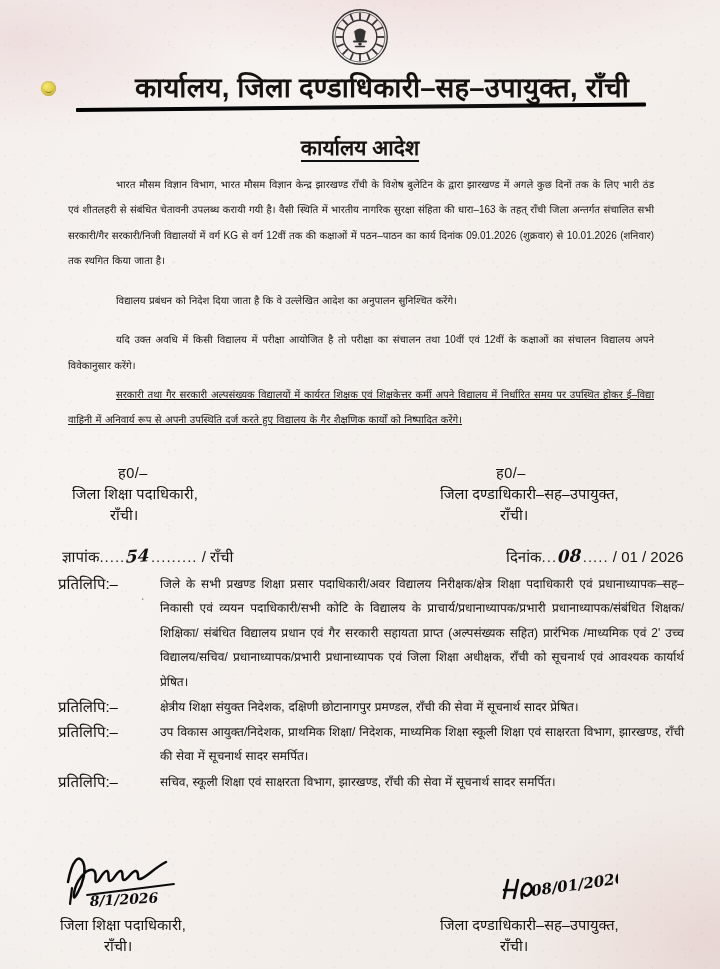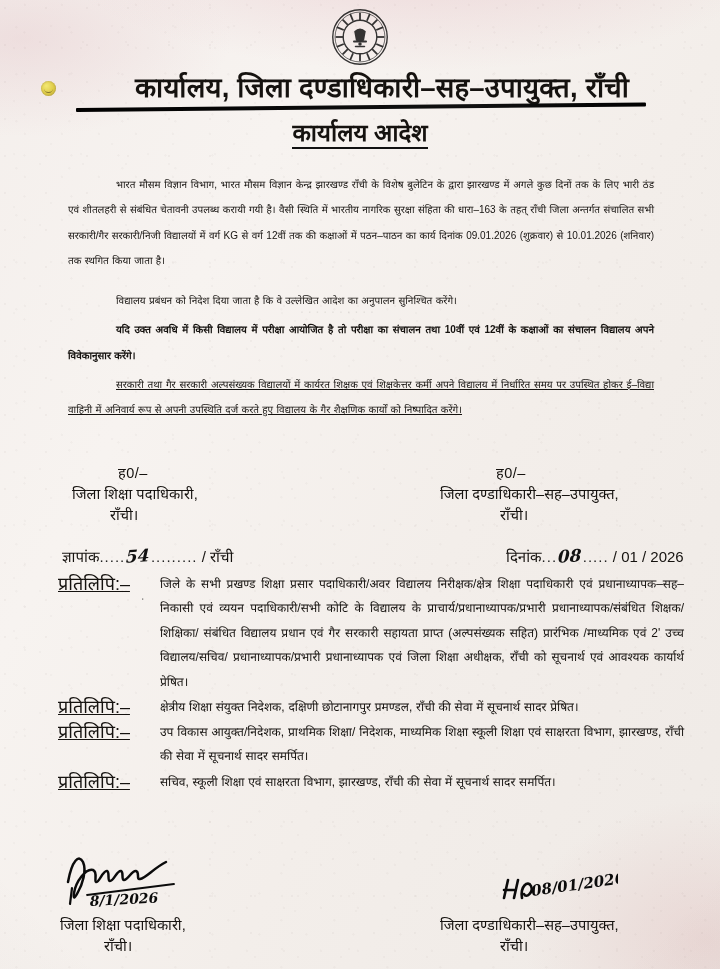--- a/index.html
+++ b/index.html
@@ -78,23 +78,23 @@
     position: absolute;
     left: 76px; top: 108px; width: 570px; height: 4px;
     background: linear-gradient(90deg, #000 0%, #111 70%, #000 100%);
     transform: rotate(-0.55deg);
     transform-origin: left center;
     border-radius: 1px;
     z-index: 4;
   }
 
   #order-title {
-    position: absolute; left: 0; right: 0; top: 115px;
+    position: absolute; left: 0; right: 0; top: 133px;
     text-align: center;
-    font-size: 24px;
+    font-size: 21px;
     font-weight: 700;
     z-index: 4;
   }
   #order-title span {
     border-bottom: 2.2px solid #111;
     padding-bottom: 1px;
   }
 
   
   #body {
@@ -105,21 +105,21 @@
   .para {
     font-size: 10px;
     line-height: 25.3px;
     text-align: justify;
     text-align-last: left;
     text-indent: 48px;
     margin: 0 0 2px 0;
     word-spacing: .6px;
   }
   .para.p2 { margin-top: 15px; }
-  .para.p3 { margin-top: 4px; font-weight: bold; }
+  .para.p3 { margin-top: 14px; }
   .para.p4 { margin-top: 4px; text-decoration: underline; }
 
   
   .sigblk { position: absolute; z-index: 4; font-size: 14.6px; line-height: 21px; }
   #sig-left-1  { left: 72px;  top: 463px; width: 250px; }
   #sig-right-1 { left: 440px; top: 463px; width: 250px; }
   .sig-ho { font-size: 14.5px; letter-spacing: .5px; }
   #sig-left-1 .sig-ho  { padding-left: 46px; }
   #sig-right-1 .sig-ho { padding-left: 56px; }
   .sig-name { white-space: nowrap; }
@@ -151,24 +151,23 @@
   #copies {
     position: absolute; left: 58px; top: 572px; width: 626px; z-index: 4;
   }
   .copy-row {
     display: flex;
     align-items: flex-start;
     margin-bottom: 1px;
   }
   .copy-label {
     flex: 0 0 102px;
-    font-size: 18px;
+    font-size: 15px;
     line-height: 24.2px;
     white-space: nowrap;
-    text-decoration: underline;
   }
   .copy-text {
     flex: 1 1 auto;
     font-size: 12px;
     line-height: 24.2px;
     text-align: justify;
     text-align-last: left;
     word-spacing: .4px;
   }
   #copies .copy-row:nth-child(1) .copy-text { line-height: 24.4px; }

